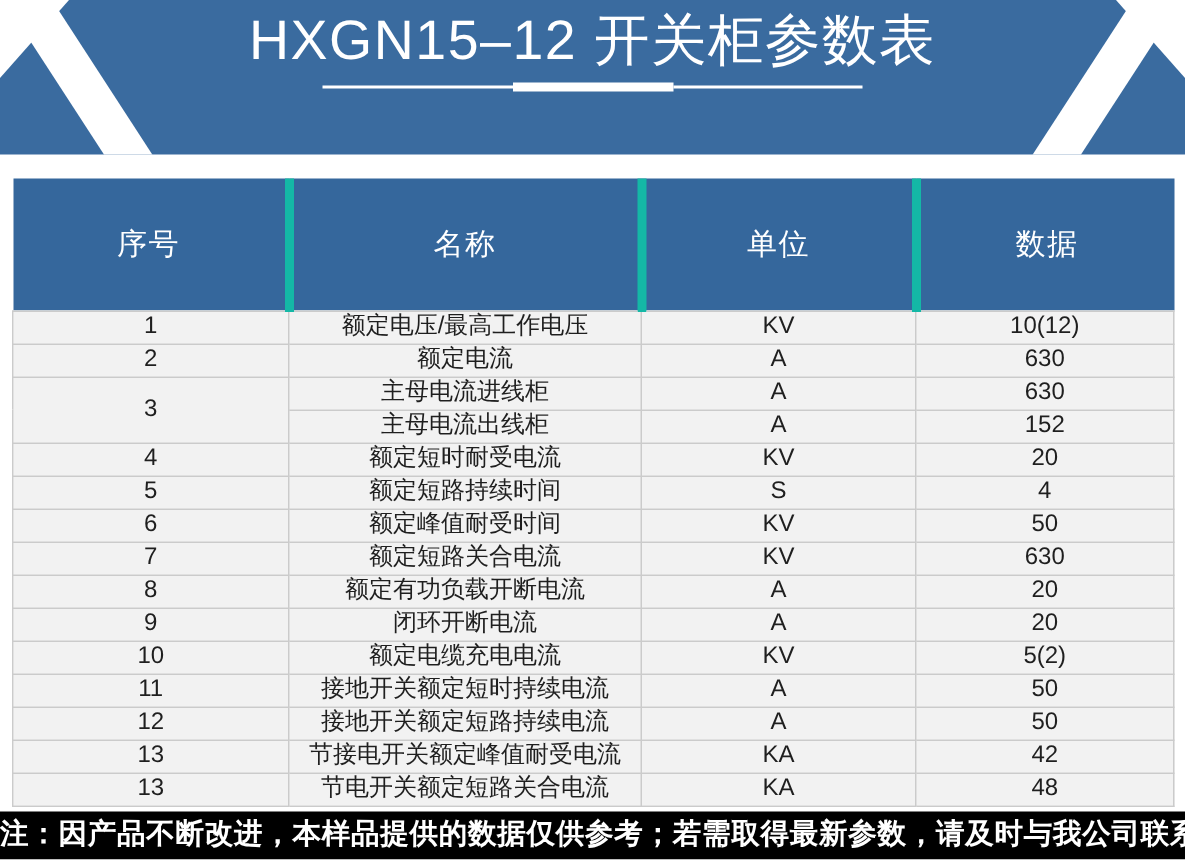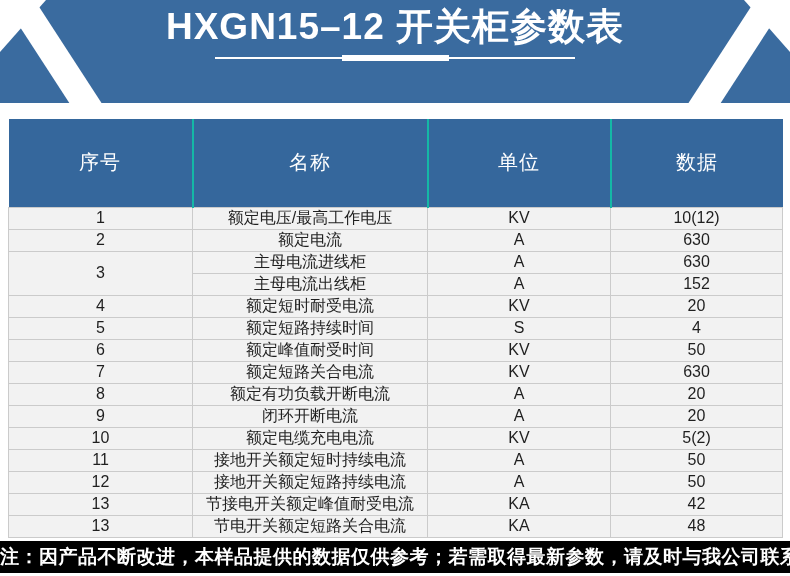--- a/index.html
+++ b/index.html
@@ -11,37 +11,37 @@
   .hero { position:relative; width:790px; height:103px; background:#3a6b9f; overflow:hidden; text-align:center; }
   .hero .corner-tl { position:absolute; left:0; top:0; width:46px; height:52px; background:#ffffff;
                      clip-path:polygon(0 0,100% 0,0 100%); }
   .hero .corner-tr { position:absolute; right:0; top:0; width:46px; height:52px; background:#ffffff;
                      clip-path:polygon(0 0,100% 0,100% 100%); }
   .hero .stripe-l  { position:absolute; left:44px; top:-20px; width:27px; height:160px; background:#ffffff;
                      transform:rotate(-33deg); }
   .hero .stripe-r  { position:absolute; right:44px; top:-20px; width:27px; height:160px; background:#ffffff;
                      transform:rotate(33deg); }
   .hero-title { position:relative; z-index:2; margin-top:5px; color:#ffffff; font-size:37px; line-height:44px;
-                font-weight:700; letter-spacing:1px; }
+                font-weight:400; letter-spacing:1px; }
   .hero-subtitle { position:relative; z-index:2; margin-top:1px; color:#ffffff; font-size:23px; line-height:26px;
                    font-weight:700; letter-spacing:1px; }
   .hero-underline { position:relative; z-index:2; width:360px; margin:6px auto 0; display:flex; align-items:center; }
   .hero-underline .thin { flex:1; height:2px; background:#ffffff; }
   .hero-underline .thick { width:107px; height:6px; background:#ffffff; }
 
   
   .table-wrap { margin:16px 8px 0 8px; }
   table.params { width:774px; border-collapse:collapse; table-layout:fixed; }
   col.c-no    { width:184px; }
   col.c-name  { width:235px; }
   col.c-unit  { width:183px; }
   col.c-value { width:172px; }
   table.params thead th { height:88px; background:#35679c; color:#ffffff; font-size:20px; font-weight:400;
                           text-align:center; vertical-align:middle; letter-spacing:1px; }
-  table.params thead th + th { border-left:2px solid #14b8a6; }
+  table.params thead th + th { border-left:6px solid #14b8a6; }
   table.params tbody td { height:22px; background:#f2f2f2; border:1px solid #cbcbcb; color:#1f1f1f;
                           font-size:16px; text-align:center; vertical-align:middle; padding:0; line-height:1; }
 
   
   .note-band { margin-top:3px; width:790px; height:32px; background:#000000; color:#ffffff;
                font-size:19px; font-weight:700; line-height:32px; text-align:center; letter-spacing:0.5px;
                white-space:nowrap; overflow:hidden; }
   .bottom-strip { width:790px; height:3px; background:#ffffff; }
 </style>
 </head>

